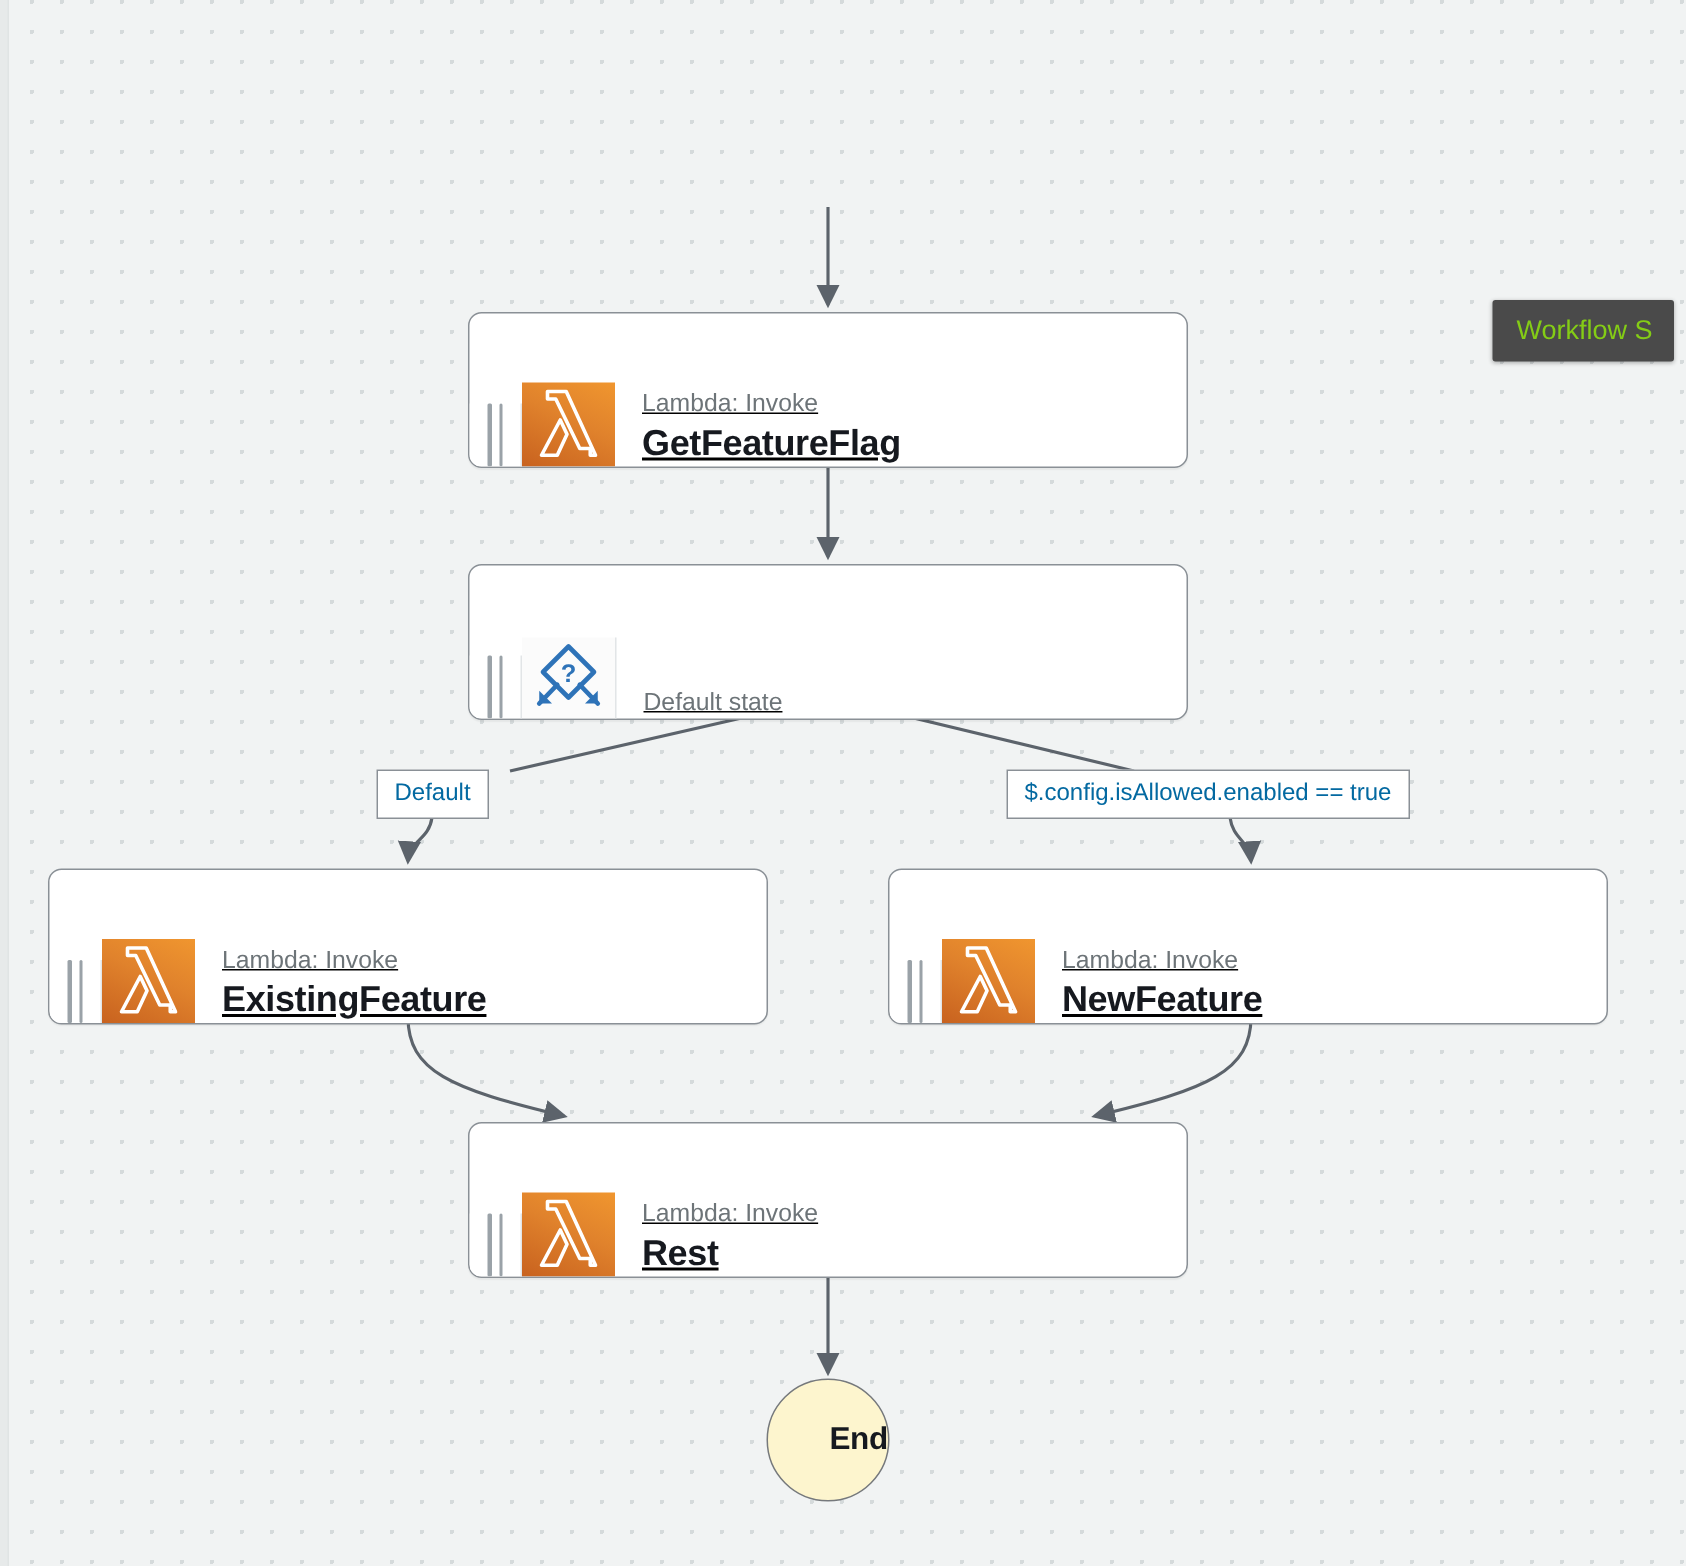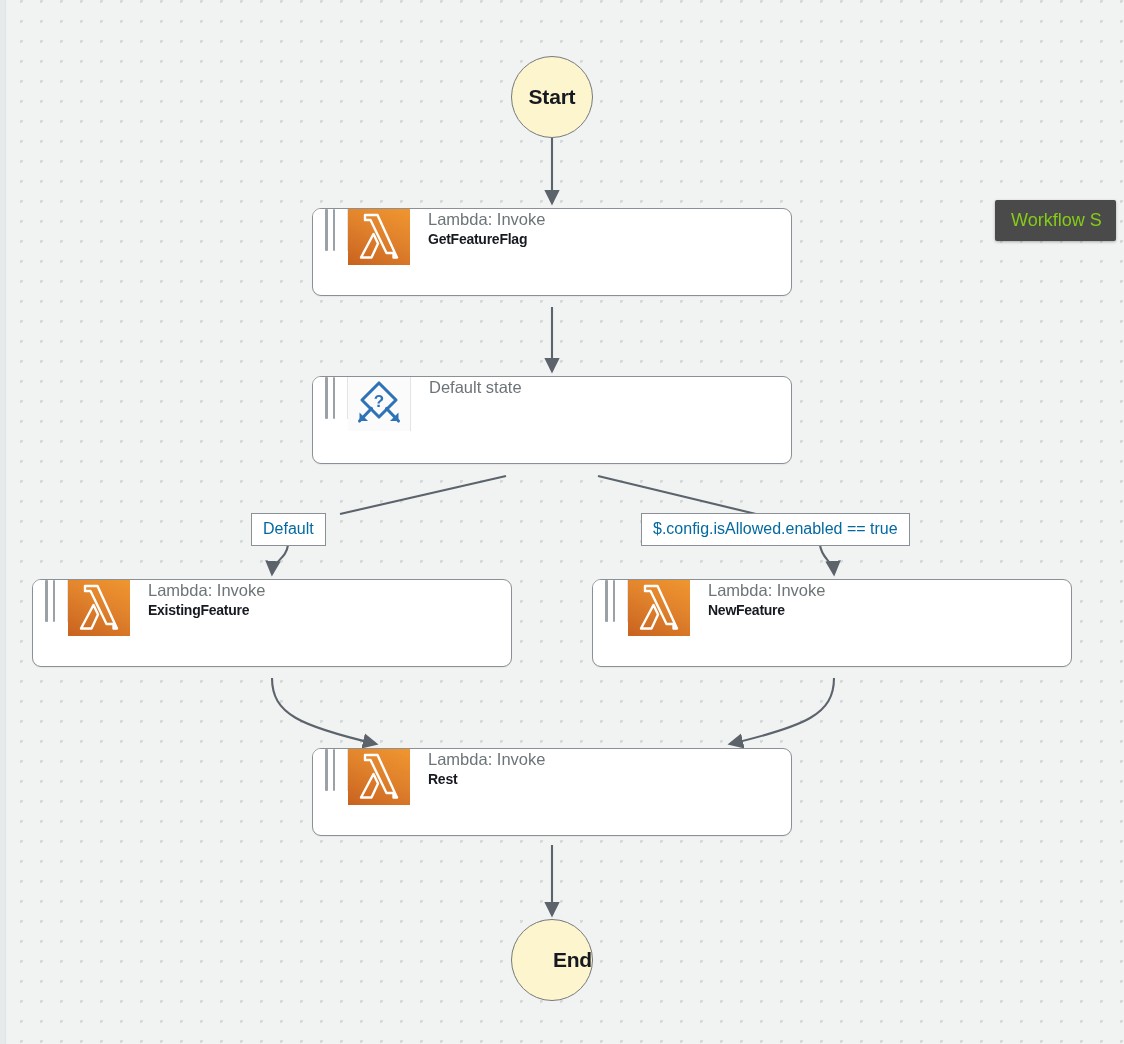--- a/index.html
+++ b/index.html
@@ -52,29 +52,30 @@
     box-sizing: border-box;
     color: #16191f;
     font-size: 21px;
     font-weight: bold;
     letter-spacing: -0.2px;
   }
 
   
   .node {
     position: absolute;
-    height: 88px;
+    height: 104px;
     background: #ffffff;
     border: 1.6px solid #8a9096;
     border-radius: 9px;
     box-sizing: border-box;
     display: flex;
-    align-items: flex-start;
+    align-items: flex-end;
     overflow: hidden;
     box-shadow: 0 1px 1px rgba(0,0,0,0.05);
+    text-decoration: underline;
   }
 
   .drag-handle {
     width: 34px;
     flex: 0 0 34px;
     display: flex;
     align-items: center;
     justify-content: center;
     gap: 5px;
     background: #ffffff;
@@ -111,21 +112,21 @@
     padding-left: 18px;
     min-width: 0;
   }
   .node-kind {
     font-size: 16.5px;
     color: #6d7478;
     line-height: 1.28;
     white-space: nowrap;
   }
   .node-title {
-    font-size: 14px;
+    font-size: 24px;
     color: #16191f;
     font-weight: bold;
     line-height: 1.3;
     letter-spacing: -0.25px;
     white-space: nowrap;
   }
 
   
   .edge-label {
     position: absolute;
@@ -181,23 +182,20 @@
       <path d="M 820 545 C 822 560, 833 560, 834 574" marker-end="url(#arrow)"></path>
 
       <path d="M 272 678 C 272 714, 300 726, 376 744" marker-end="url(#arrow)"></path>
 
       <path d="M 834 678 C 834 714, 806 726, 730 744" marker-end="url(#arrow)"></path>
 
       <line x1="552" y1="845" x2="552" y2="915" marker-end="url(#arrow)"></line>
     </g>
   </svg>
 
-  <div class="terminal" style="left:511px; top:56px;">
-    <span>Start</span>
-  </div>
 
   <div class="node" style="left:312px; top:208px; width:480px;">
     <div class="drag-handle">
       <i></i>
         <i></i>
     </div>
     <div class="node-icon lambda">
       <svg width="52" height="56" viewBox="0 0 52 56" xmlns="http://www.w3.org/2000/svg">
         <path d="M12 6 H24.5 L44 48.5 H40.5 V44 H33.5 L17.5 11 H12 Z
                  M20.5 25 L25 34.5 L18.5 48.5 H8 Z" fill="none" stroke="#ffffff" stroke-width="2.4" stroke-linejoin="round"></path>
@@ -230,21 +228,21 @@
     </div>
     <div class="node-text">
       <div class="node-kind">Default state</div>
     </div>
   </div>
 
   <div class="edge-label" style="left:251px; top:513px;">
     <span>Default</span>
   </div>
 
-  <div class="edge-label" style="left:641px; top:513px;">
+  <div class="edge-label" style="left:671px; top:513px;">
     <span>$.config.isAllowed.enabled == true</span>
   </div>
 
   <div class="node" style="left:32px; top:579px; width:480px;">
     <div class="drag-handle">
       <i></i>
         <i></i>
     </div>
     <div class="node-icon lambda">
       <svg width="52" height="56" viewBox="0 0 52 56" xmlns="http://www.w3.org/2000/svg">

